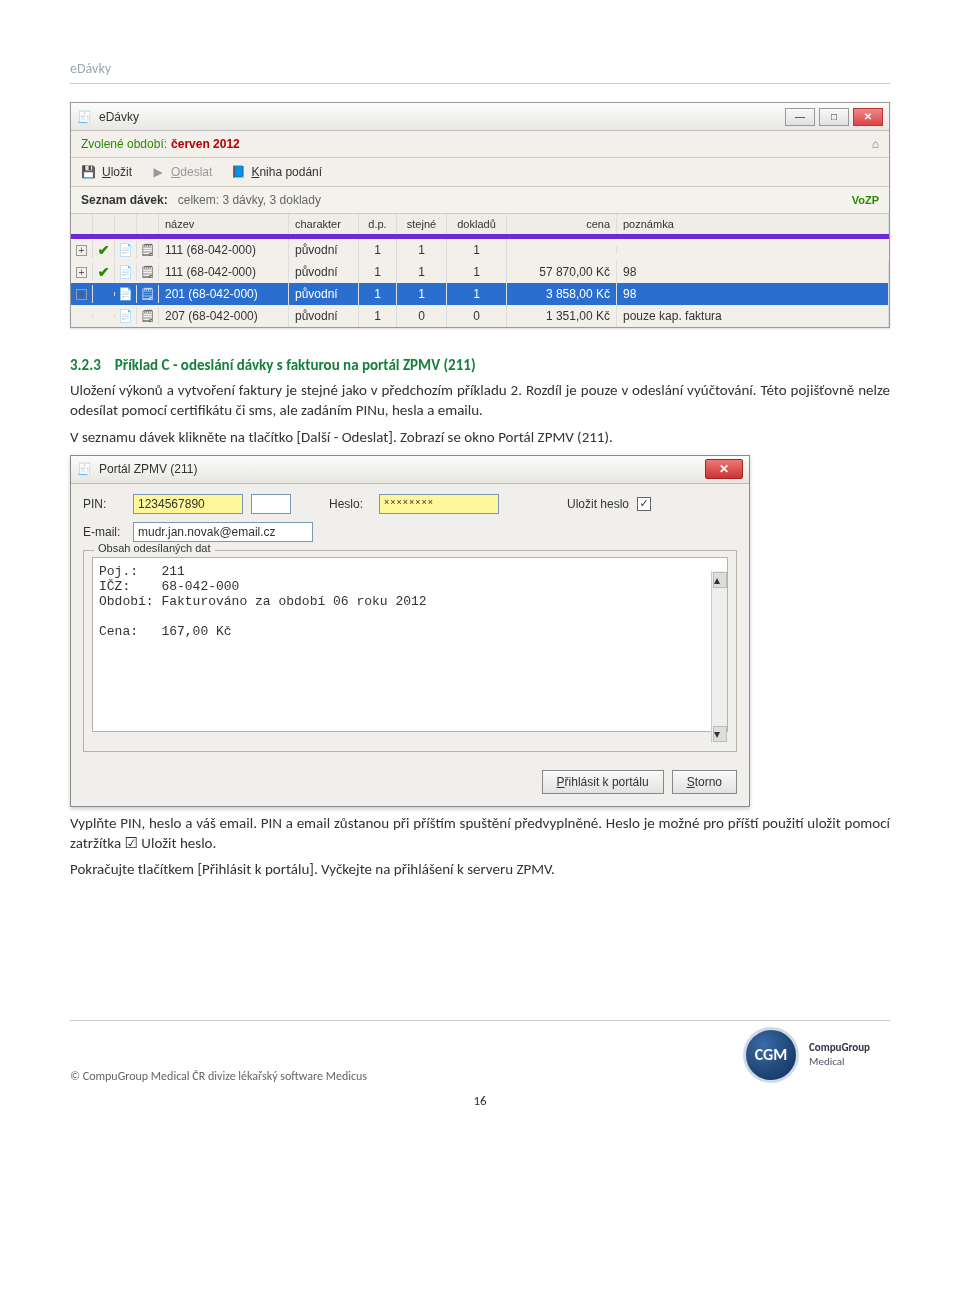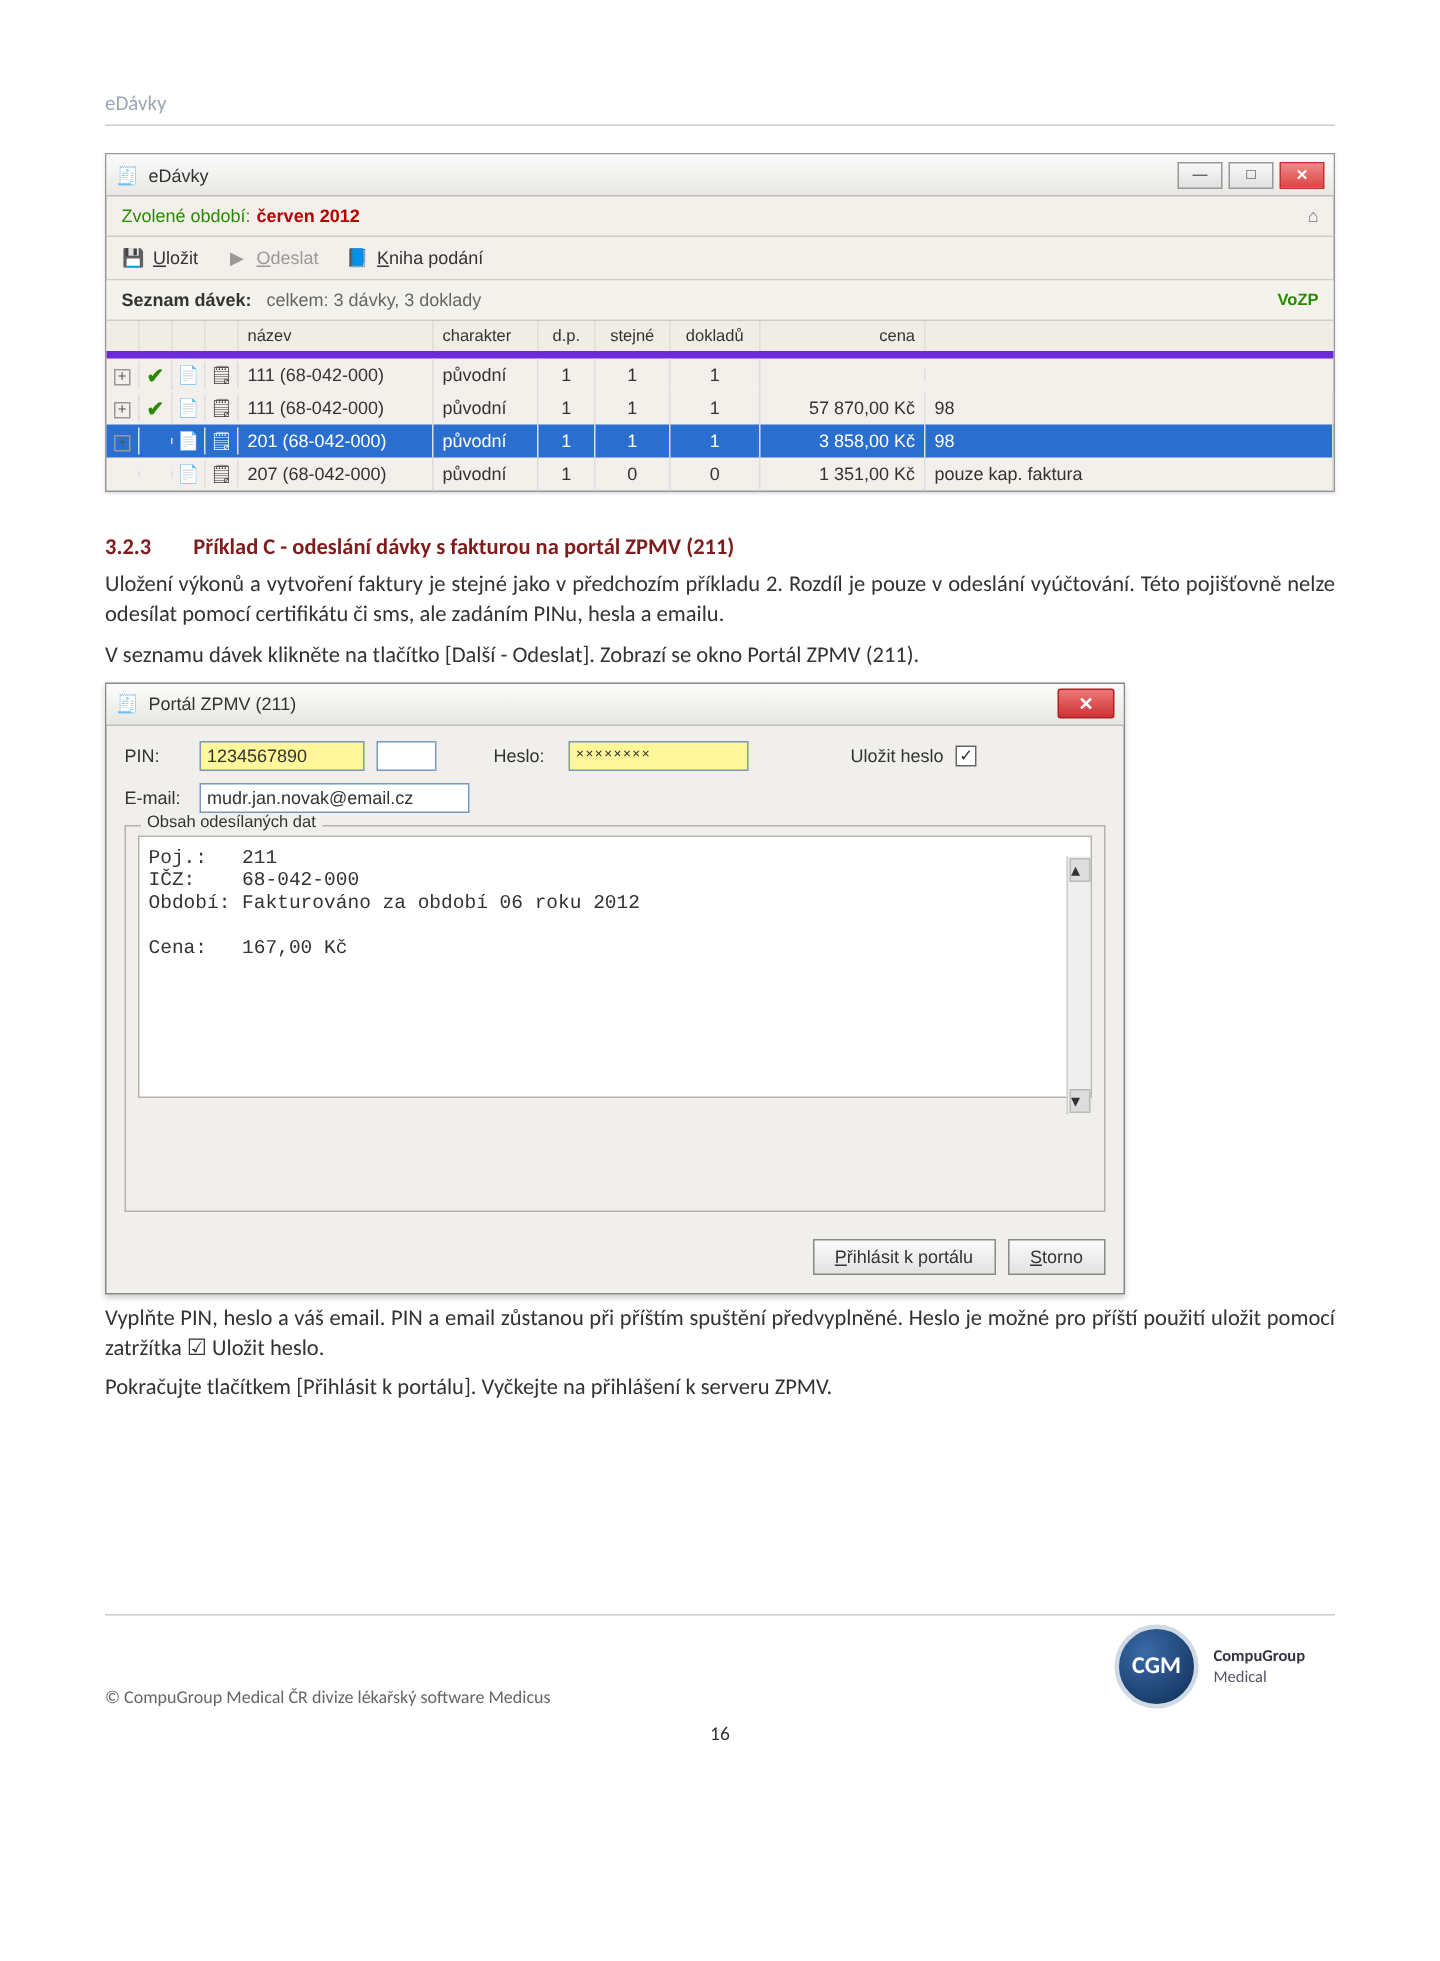--- a/index.html
+++ b/index.html
@@ -112,25 +112,25 @@
   .grid-row.sel { background:#2a6fcf; color:#fff; }
   .grid-row .col-expand,
   .grid-row .col-check,
   .grid-row .col-doc,
   .grid-row .col-ic { padding:2px 3px; }
   .chk { color:#2a8a00; font-weight:bold; font-size:14px; }
   .exp { color:#555; font-size:10px; border:1px solid #999;width:11px;height:11px;display:inline-flex;align-items:center;justify-content:center;}
 
   
   .section-title {
-    color:#7f1d1d;
+    color:#15803d;
     font-weight:bold;
     margin:28px 0 4px 0;
     font-size:15px;
-    display:flex;gap:28px;
+    display:flex;gap:14px;
   }
   .body-text { font-size:15px; text-align:justify; margin:6px 0; line-height:1.35; }
 
   
   .dlg {
     border:1px solid #888;
     background:#f0efeb;
     font-family: Tahoma, Arial, sans-serif;
     font-size:12px;
     width: 680px;
@@ -157,21 +157,21 @@
   .field {
     border:1px solid #7a98b8;background:#fff;padding:2px 4px;height:20px;
   }
   .field.hl { background:#fff799; }
   .cb { width:14px;height:14px;border:1px solid #666;background:#fff;display:inline-flex;align-items:center;justify-content:center;font-size:11px;}
 
   .fieldset {
     border:1px solid #b5b2a8;
     padding:6px 8px 30px 8px;
     margin-top:6px;
-    position:relative;height:258px;
+    position:relative;height:202px;
   }
   .fieldset .legend {
     position:absolute;top:-9px;left:10px;background:#f0efeb;padding:0 4px;font-size:11px;
   }
   .monoarea {
     background:#fff;border:1px solid #b5b2a8;
     height:175px;padding:6px;
     font-family:"Courier New",monospace;font-size:13px;white-space:pre;
     overflow:auto;
   }
@@ -255,20 +255,21 @@
       <div class="col-expand"></div>
       <div class="col-check"></div>
       <div class="col-doc"></div>
       <div class="col-ic"></div>
       <div class="col-name">název</div>
       <div class="col-char">charakter</div>
       <div class="col-dp">d.p.</div>
       <div class="col-dav">stejné</div>
       <div class="col-dok">dokladů</div>
       <div class="col-cena">cena</div>
+      <div class="col-note">poznámka</div>
     </div>
     <div id="grid-rows">
         <div class="grid-row">
           <div class="col-expand"><span class="exp">+</span></div>
           <div class="col-check"><span class="chk">✔</span></div>
           <div class="col-doc"><span>📄</span></div>
           <div class="col-ic"><span>🗒</span></div>
           <div class="col-name">111 (68-042-000)</div>
           <div class="col-char">původní</div>
           <div class="col-dp">1</div>

